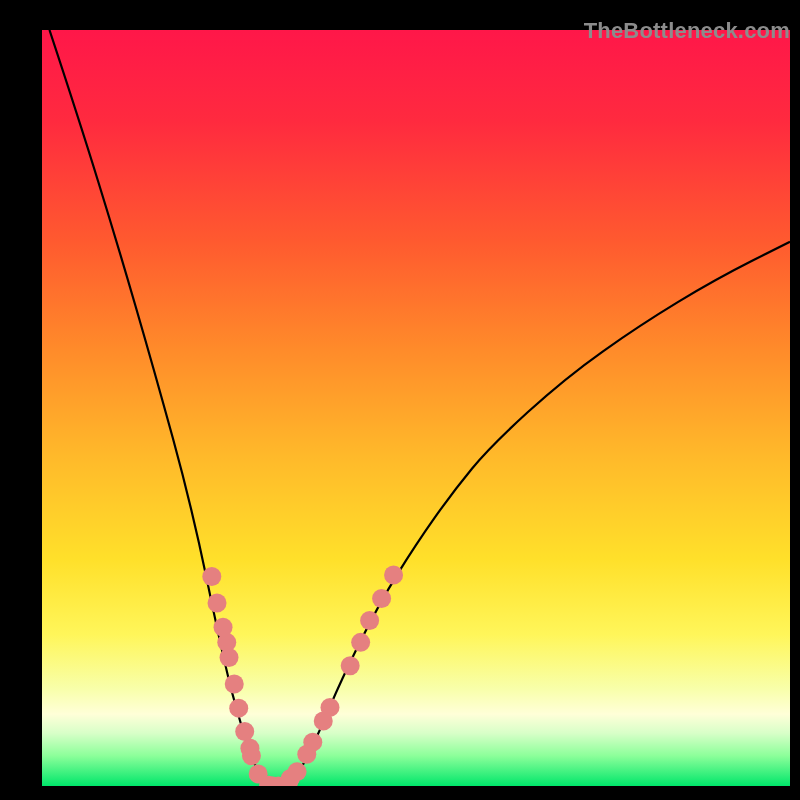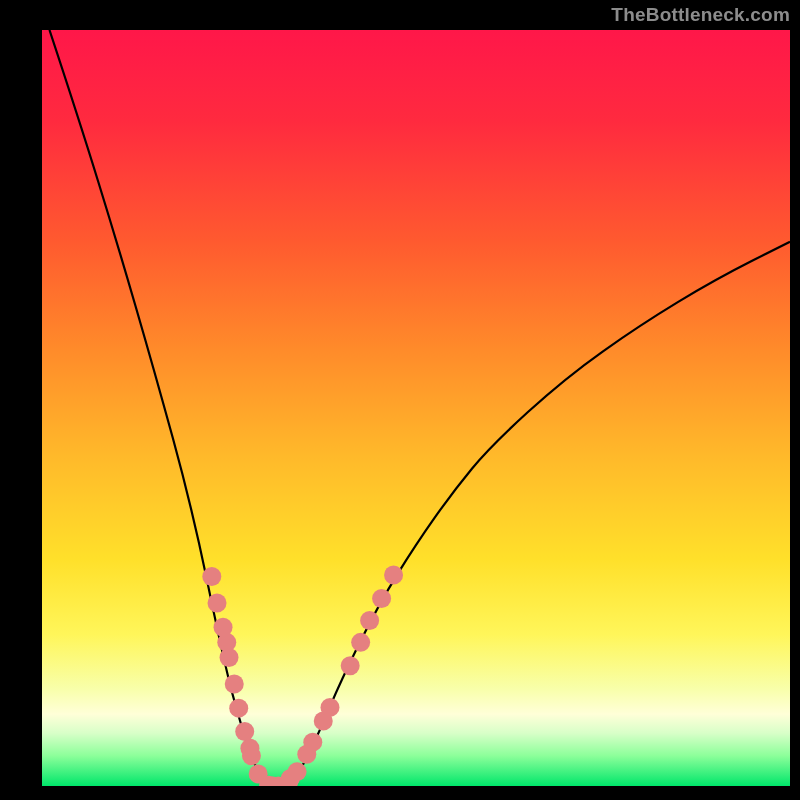--- a/index.html
+++ b/index.html
@@ -12,24 +12,24 @@
   }
   .frame {
     position: absolute;
     left: 0;
     top: 0;
     width: 800px;
     height: 800px;
   }
   .watermark {
     position: absolute;
-    top: 4px;
+    top: 18px;
     right: 10px;
     font-family: Arial, Helvetica, sans-serif;
-    font-size: 19px;
+    font-size: 22px;
     font-weight: bold;
     color: #8c8c8c;
     letter-spacing: 0.2px;
   }
   svg { display: block; }
 </style>
 </head>
 <body>
 
 <div class="frame">

